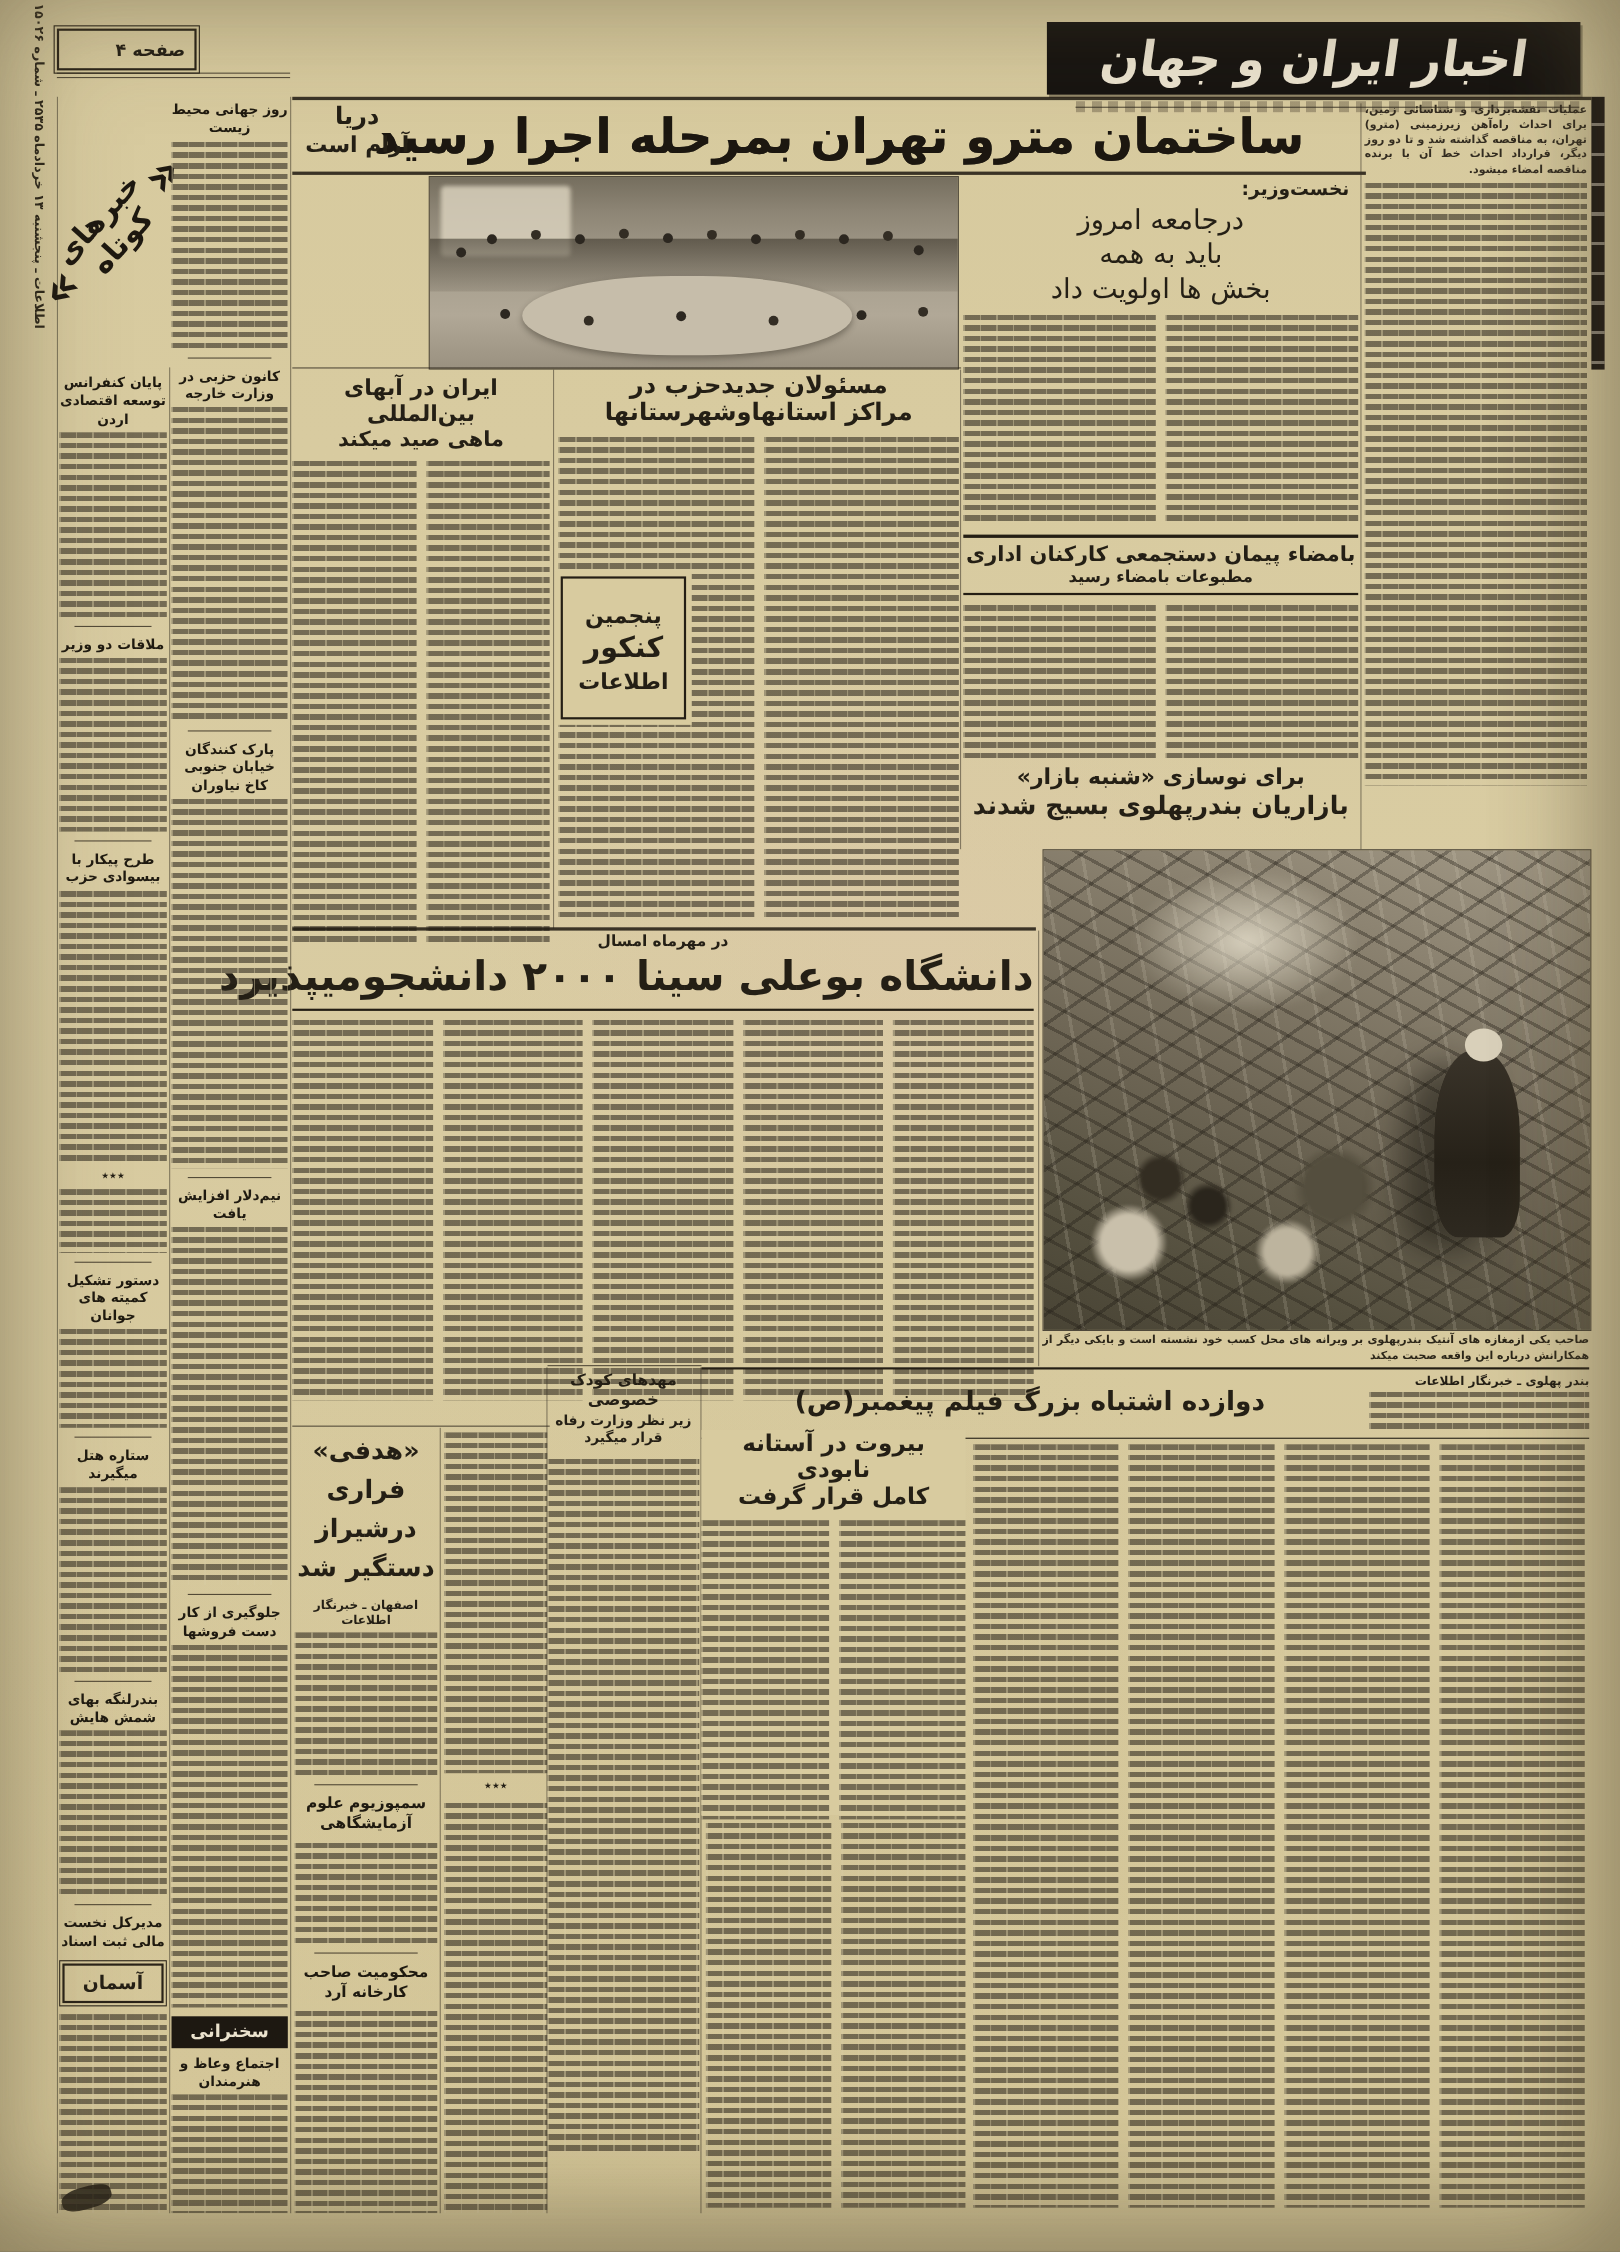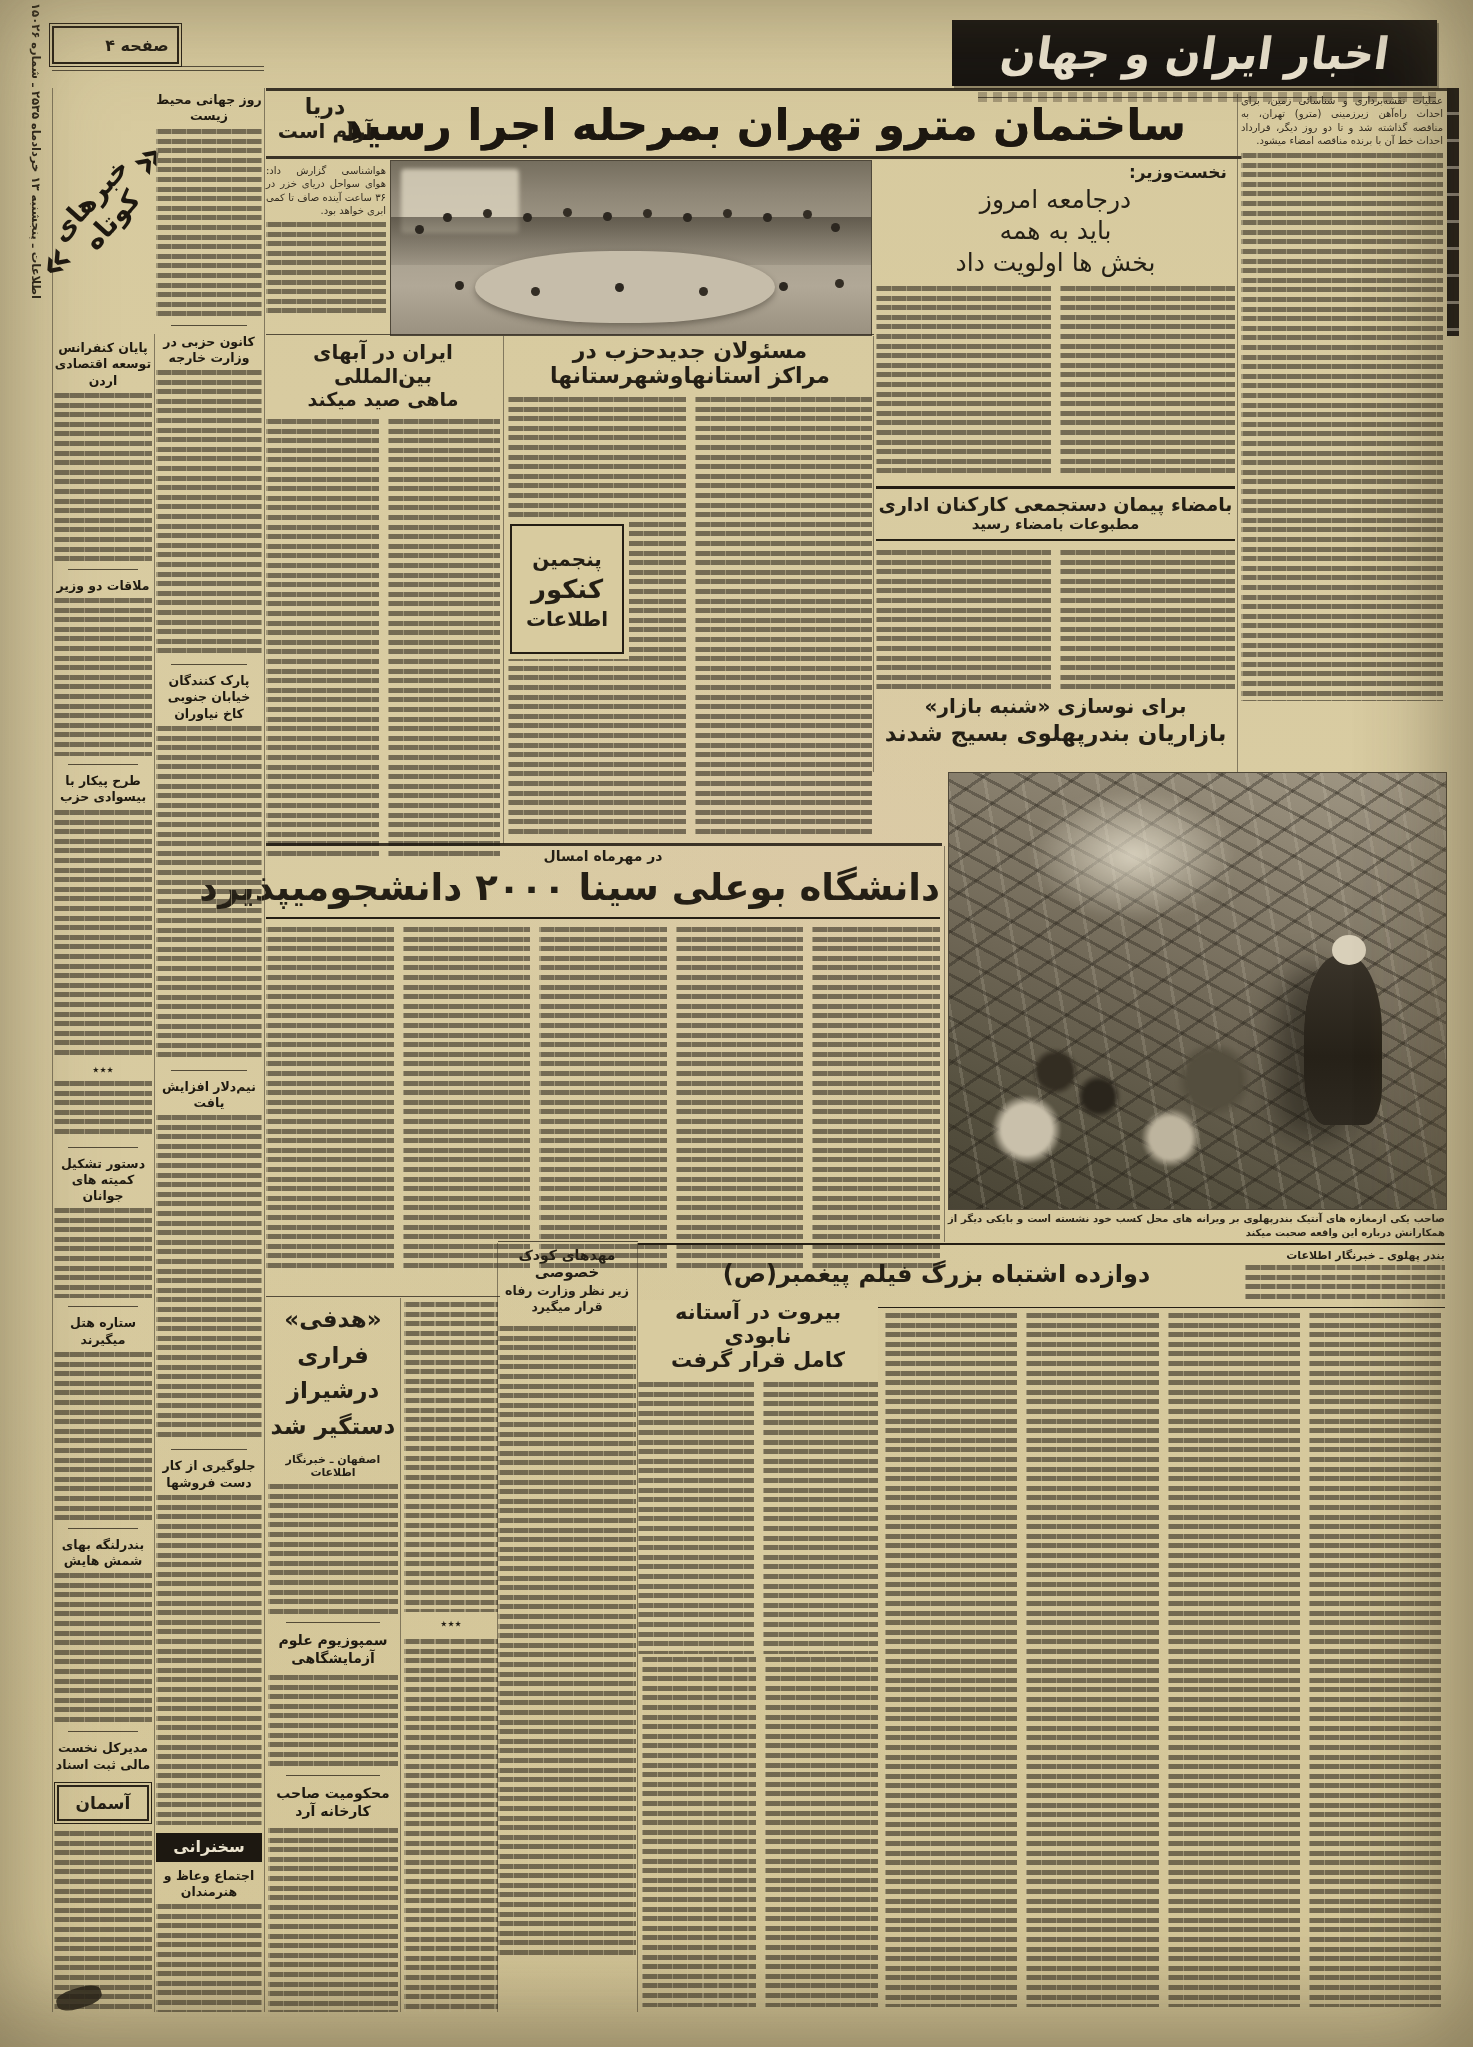--- a/index.html
+++ b/index.html
@@ -151,24 +151,20 @@
   <div class="abs sidetext" style="left:-84px;top:172px;width:240px;">اطلاعات ـ پنجشنبه ۱۳ خردادماه ۲۵۳۵ ـ شماره ۱۵۰۲۶</div>
 
   <div class="abs hrule thick" style="left:266px;top:88px;width:1181px;"></div>
   <div class="abs main-headline" style="left:288px;top:96px;width:950px;">ساختمان مترو تهران بمرحله اجرا رسید</div>
   <div class="abs hrule thick" style="left:266px;top:156px;width:976px;"></div>
 
   <div class="abs" style="left:266px;top:94px;width:118px;">
     <div class="b c" style="font-size:22px">دریا</div>
     <div class="b c" style="font-size:20px">آرام است</div>
   </div>
-  <div class="abs" style="left:266px;top:164px;width:120px;height:170px;">
-    <div class="lead">هواشناسی گزارش داد: هوای سواحل دریای خزر در ۳۶ ساعت آینده صاف تا کمی ابری خواهد بود.</div>
-    <div class="tx" style="height:94px;margin-top:4px"></div>
-  </div>
 
   <div class="abs photo1" style="left:390px;top:160px;width:480px;height:174px;">
     <div class="p1-window"></div>
     <div class="p1-band"></div>
     <div class="p1-table"></div>
     <div class="p1-heads"></div>
   </div>
 
   <div class="abs" style="left:876px;top:162px;width:359px;height:326px;">
     <div class="pm-kicker b">نخست‌وزیر:</div>
@@ -177,21 +173,21 @@
       <div>باید به همه</div>
       <div>بخش ها اولویت داد</div>
     </div>
     <div class="cols" style="height:190px;margin-top:8px">
       <div class="tx"></div>
       <div class="tx"></div>
     </div>
   </div>
 
   <div class="abs vrule" style="left:1237px;top:94px;height:678px;"></div>
-  <div class="abs" style="left:1241px;top:94px;width:202px;height:676px;">
+  <div class="abs" style="left:1241px;top:94px;width:202px;height:676px;font-weight:bold;">
     <div class="lead">عملیات نقشه‌برداری و شناسائی زمین، برای احداث راه‌آهن زیرزمینی (مترو) تهران، به مناقصه گذاشته شد و تا دو روز دیگر، قرارداد احداث خط آن با برنده مناقصه امضاء میشود.</div>
     <div class="tx" style="height:548px;margin-top:5px"></div>
   </div>
 
   <div class="abs contract-box" style="left:876px;top:486px;width:359px;">
     <div class="b c" style="font-size:19px">بامضاء پیمان دستجمعی کارکنان اداری</div>
     <div class="b c" style="font-size:15px">مطبوعات بامضاء رسید</div>
   </div>
   <div class="abs cols" style="left:876px;top:550px;width:359px;height:140px;">
     <div class="tx"></div>

